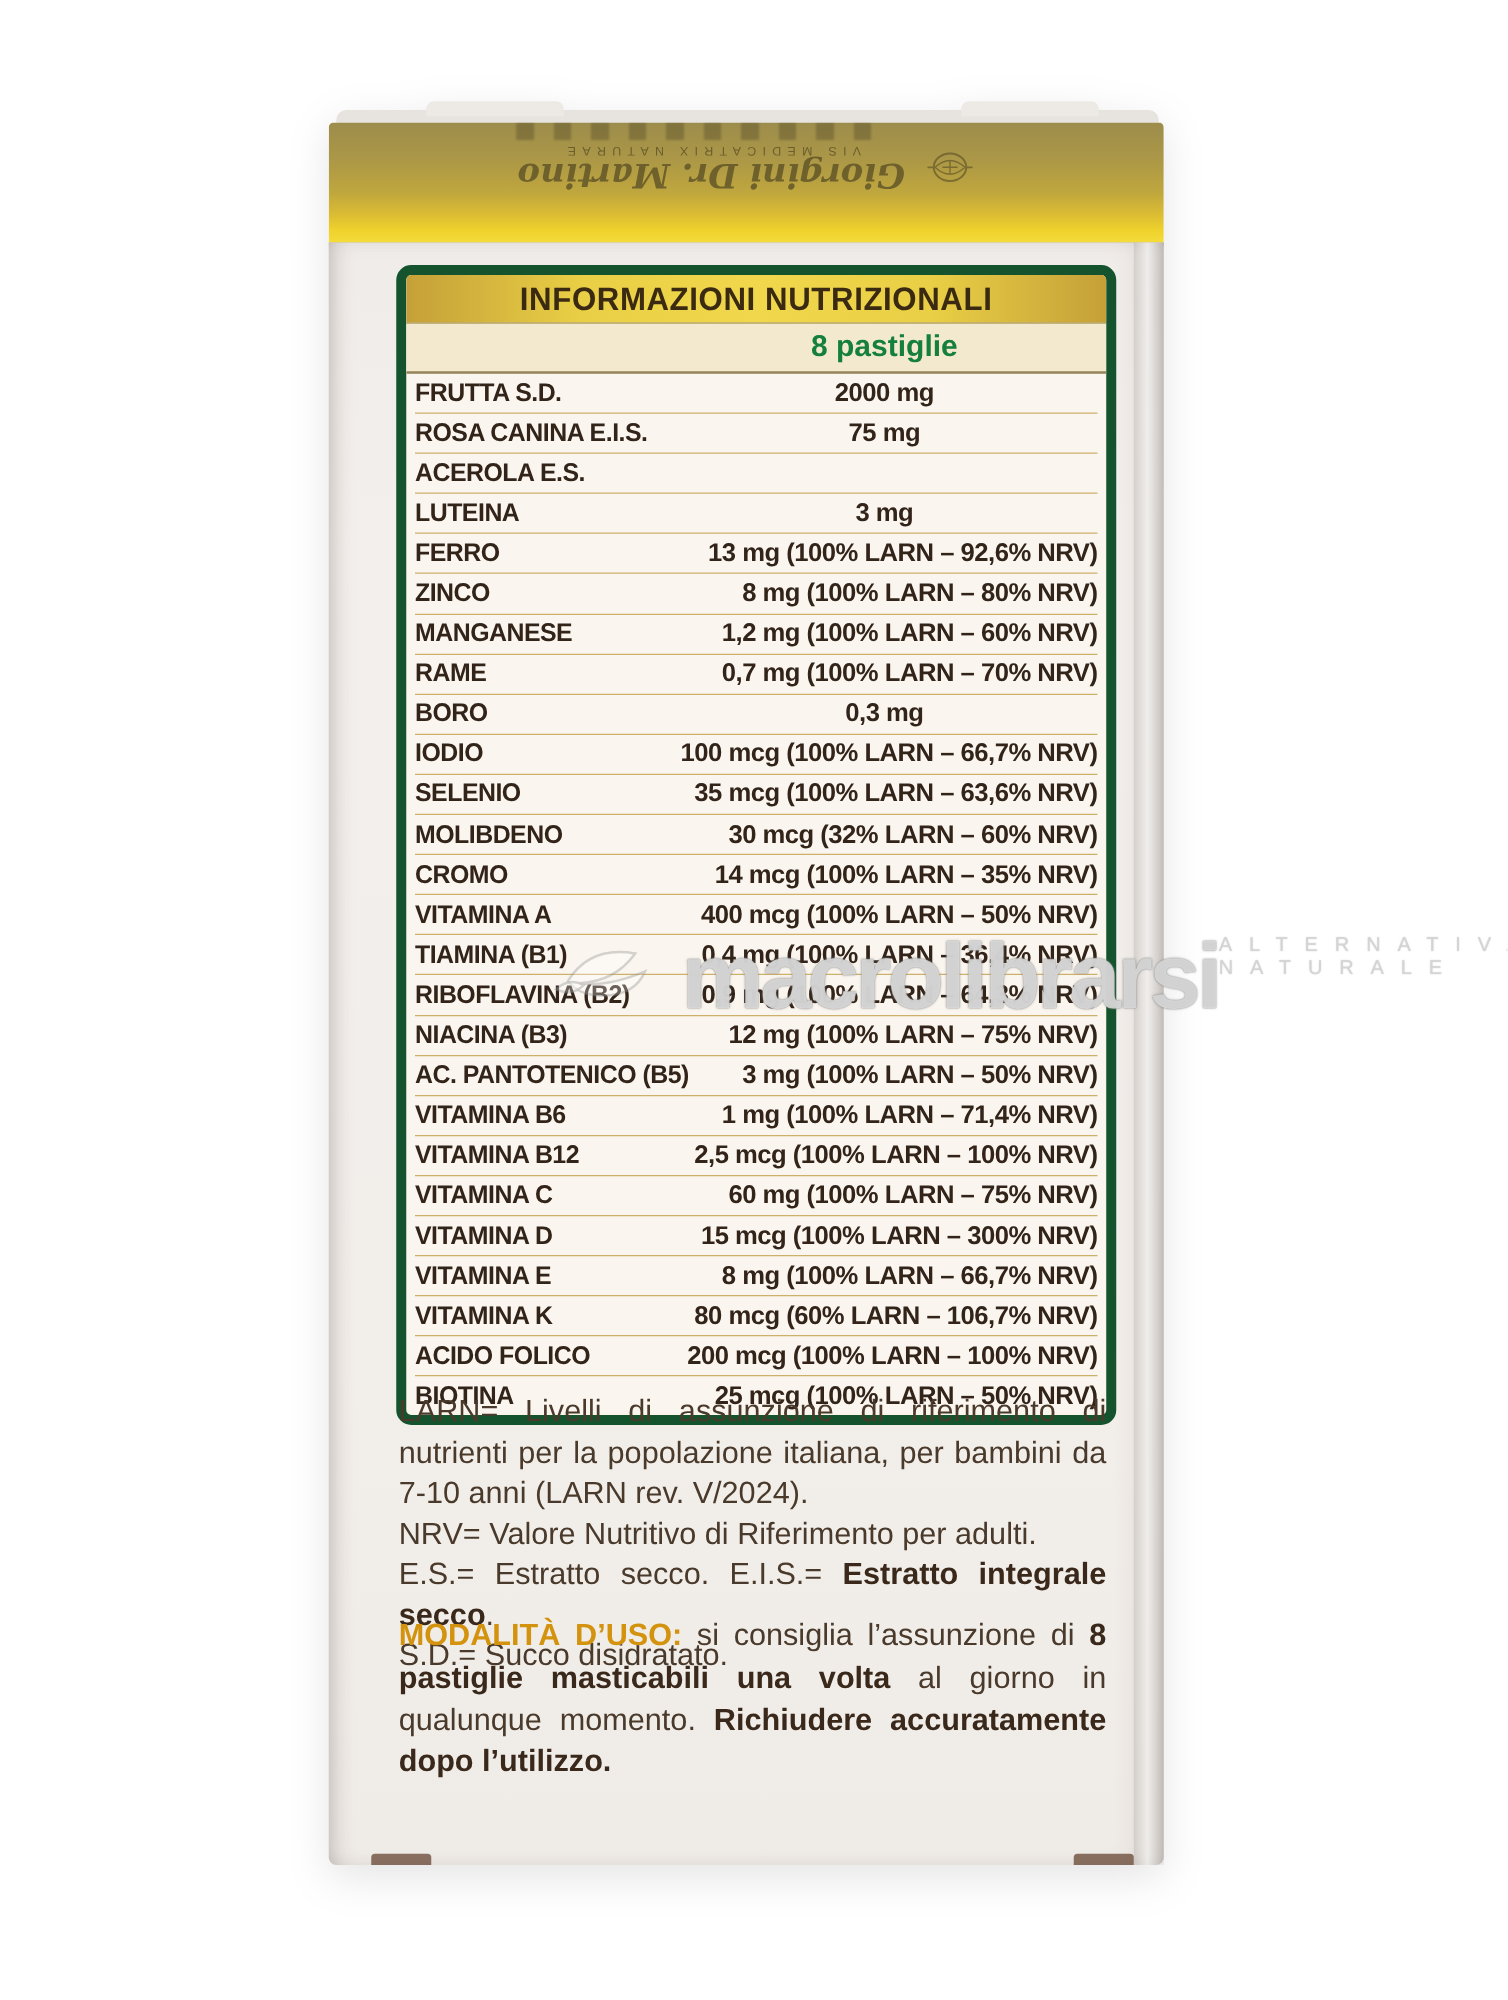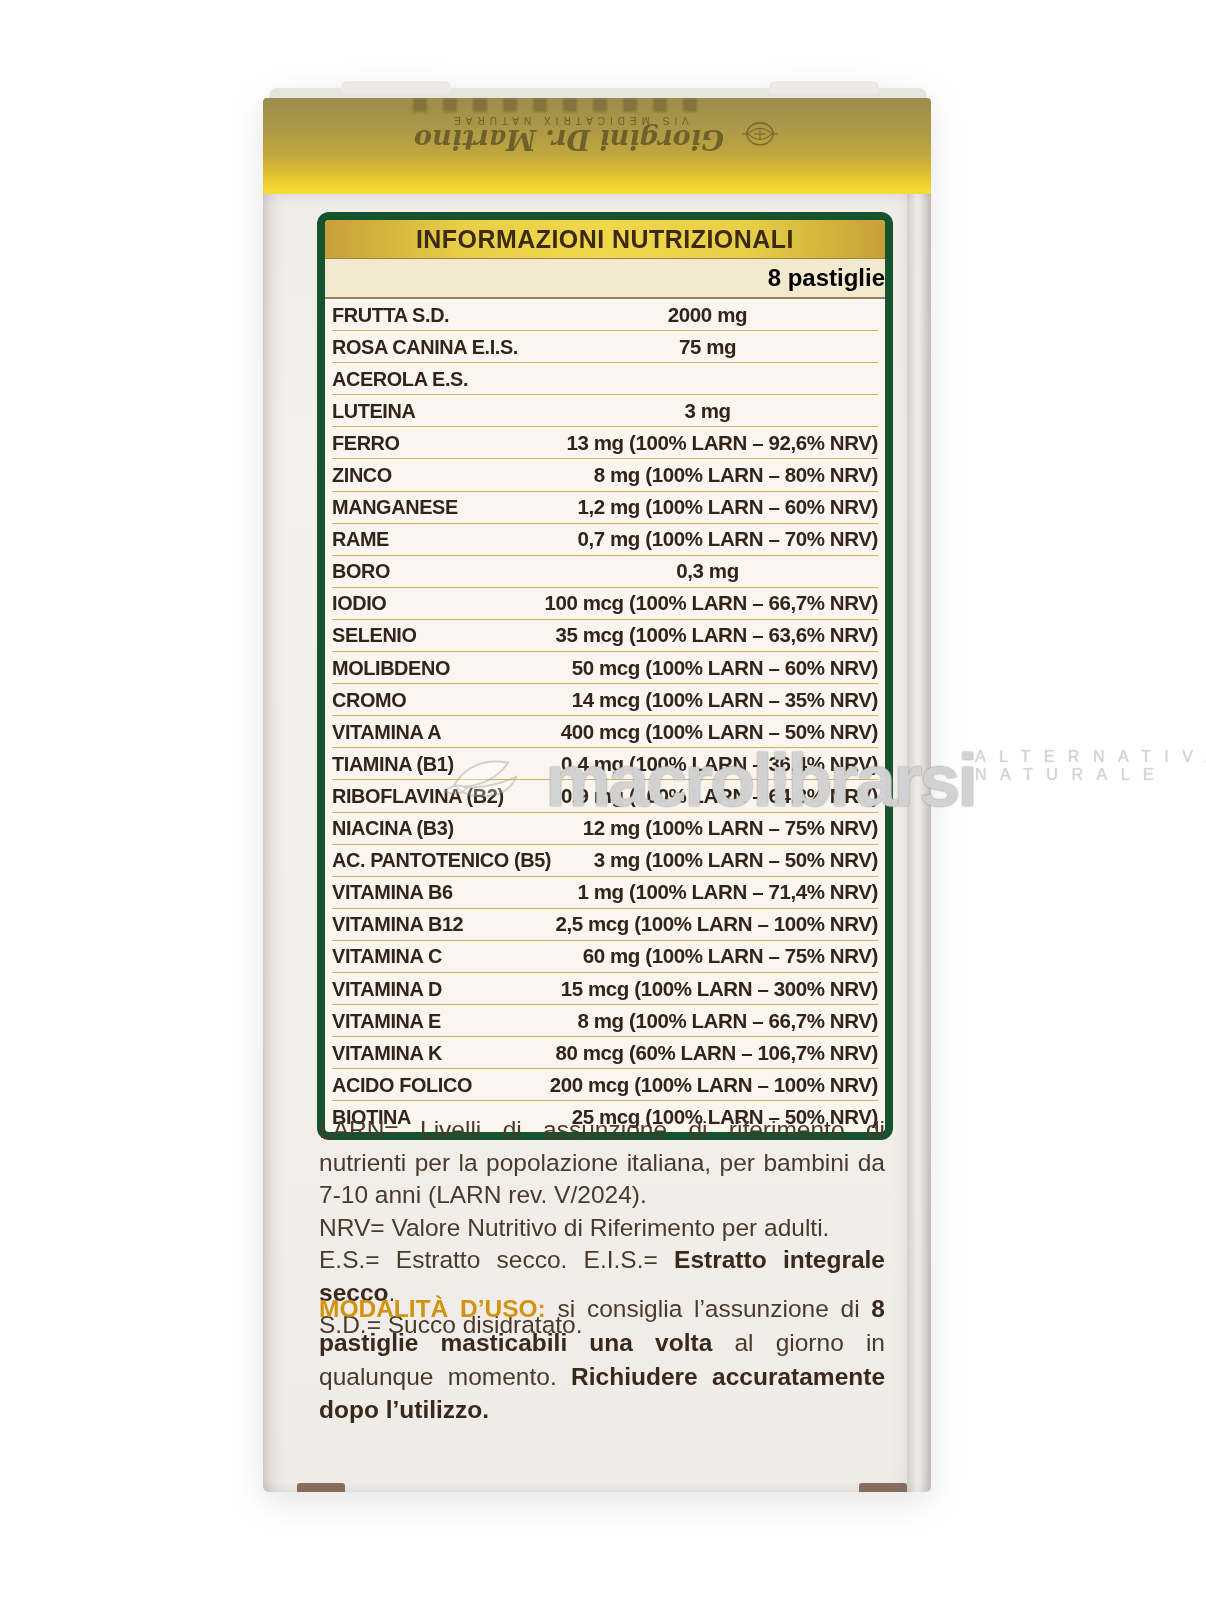--- a/index.html
+++ b/index.html
@@ -38,22 +38,22 @@
 
   
   .panel{position:absolute;left:54px;top:124px;width:560px;border:8px solid #14532d;border-radius:12px;
          overflow:hidden;background:#faf6ef;box-shadow:0 0 0 1px rgba(250,245,230,.7) inset;}
   .panel-header{height:38px;display:flex;align-items:center;justify-content:center;
          background:linear-gradient(90deg,#c5a038 0%,#e9cf45 25%,#f0d74b 50%,#e9cf45 75%,#c5a038 100%);
          border-bottom:1px solid #9c8536;}
   .panel-title{font-size:26px;font-weight:bold;letter-spacing:.5px;color:#3b2a12;transform:scaleX(.96);}
   .serving-row{height:38px;background:#f3e9cf;border-bottom:2px solid #95855c;
          display:flex;align-items:center;}
-  .serving{display:block;width:100%;padding-left:205px;text-align:right;
-         font-size:24px;font-weight:bold;color:#000000;}
+  .serving{display:block;width:100%;padding-left:205px;text-align:center;
+         font-size:24px;font-weight:bold;color:#15803d;}
   .rows{padding:0 7px;}
   .row{display:grid;grid-template-columns:minmax(205px,auto) 1fr;align-items:center;height:31.1px;
        border-bottom:1px solid #cdb06a;}
   .row:last-child{border-bottom:none;}
   .row-name{font-size:20.5px;font-weight:bold;color:#33241a;letter-spacing:-.4px;white-space:nowrap;
        transform:scaleX(.97);transform-origin:left center;}
   .row-value{font-size:20.5px;font-weight:bold;color:#33241a;letter-spacing:-.4px;white-space:nowrap;
        text-align:right;}
   .row-value.center{text-align:center;}
 
@@ -165,21 +165,21 @@
     <span class="row-value">100 mcg (100% LARN – 66,7% NRV)</span>
   </div>
 
   <div class="row">
     <span class="row-name">SELENIO</span>
     <span class="row-value">35 mcg (100% LARN – 63,6% NRV)</span>
   </div>
 
   <div class="row">
     <span class="row-name">MOLIBDENO</span>
-    <span class="row-value">50 mcg (100% LARN – 60% NRV)</span>
+    <span class="row-value">30 mcg (32% LARN – 60% NRV)</span>
   </div>
 
   <div class="row">
     <span class="row-name">CROMO</span>
     <span class="row-value">14 mcg (100% LARN – 35% NRV)</span>
   </div>
 
   <div class="row">
     <span class="row-name">VITAMINA A</span>
     <span class="row-value">400 mcg (100% LARN – 50% NRV)</span>

